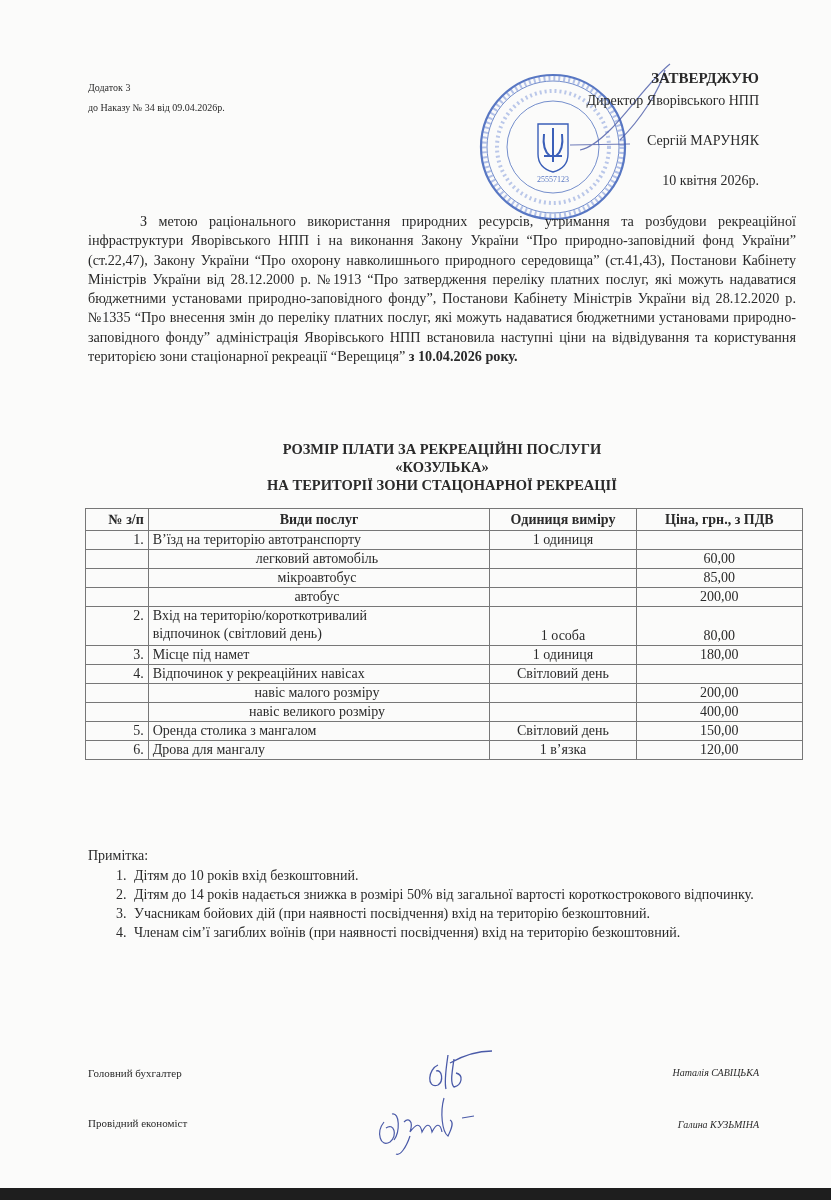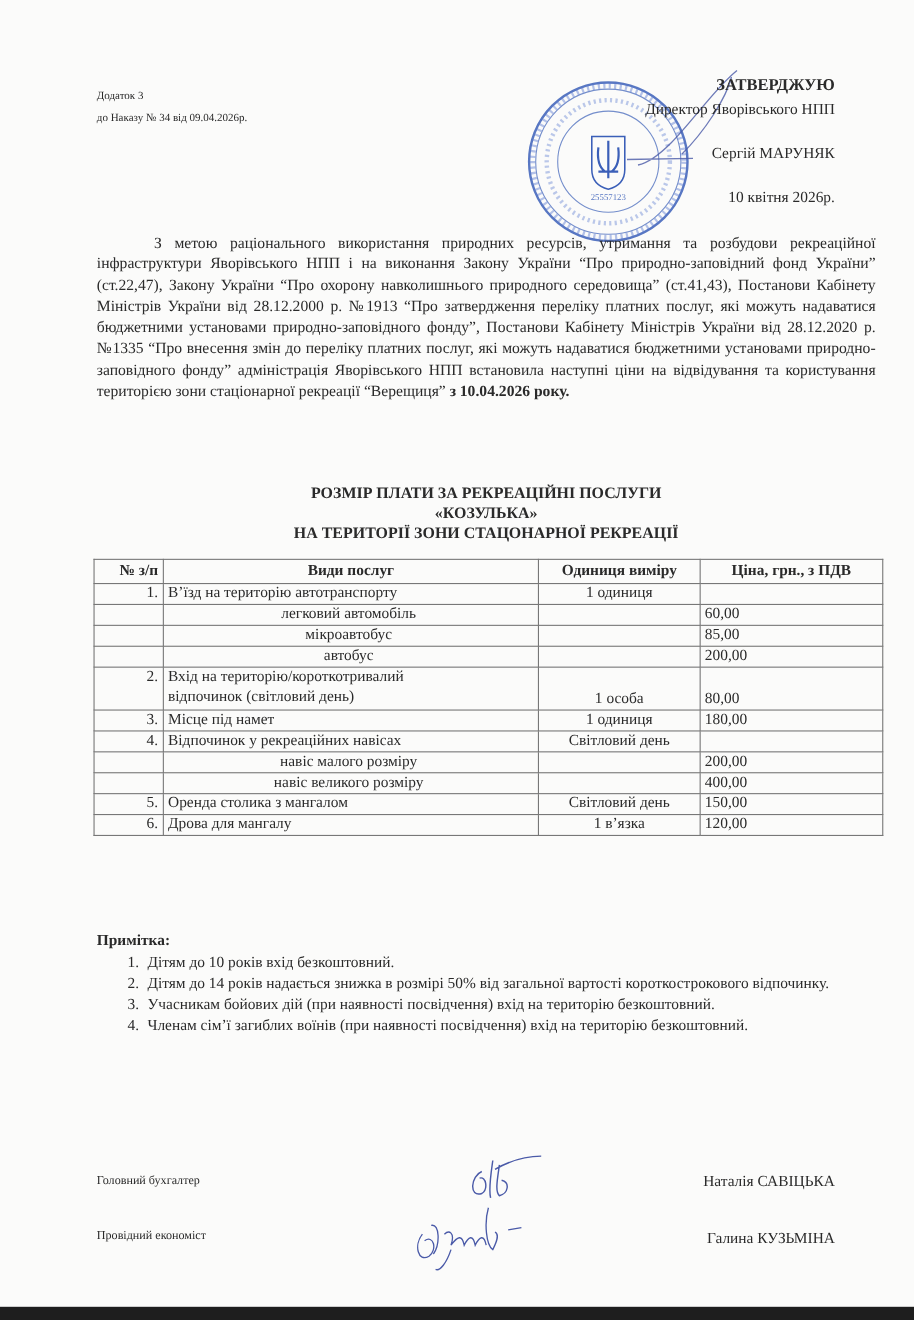--- a/index.html
+++ b/index.html
@@ -40,35 +40,35 @@
     position: absolute; left: 85px; top: 508px; width: 718px;
     border-collapse: collapse; font-size: 14px;
   }
   table.prices td, table.prices th {
     border: 1px solid #777; padding: 0 4px; height: 18px; line-height: 18px;
   }
   table.prices th { font-weight: bold; text-align: center; height: 21px; }
   table.prices .c-num { width: 54px; text-align: right; }
   table.prices .c-name { width: 334px; text-align: left; }
   table.prices .c-unit { width: 138px; text-align: center; }
-  table.prices .c-price { width: 158px; text-align: left; }
+  table.prices .c-price { width: 158px; text-align: center; }
   table.prices .sub { text-align: center; padding-left: 0; }
   table.prices tr.tall td { height: 38px; vertical-align: bottom; }
   table.prices tr.tall td.c-num { vertical-align: top; }
   table.prices tr.tall td.c-name { vertical-align: top; line-height: 18px; }
 
-  .note-title { left: 88px; top: 848px; font-weight: bold; font-size: 14px; }
+  .note-title { left: 88px; top: 848px; font-weight: normal; font-size: 14px; }
   ol.notes {
     position: absolute; left: 88px; top: 866px; width: 708px; margin: 0;
     padding-left: 42px; font-size: 14px; line-height: 19px;
   }
   ol.notes li { padding-left: 4px; }
 
   .sig-role { left: 88px; font-size: 11px; }
-  .sig-name { right: 72px; font-size: 14px; }
+  .sig-name { right: 72px; font-size: 10px; font-style: italic; }
 
   svg.stamp { position: absolute; left: 478px; top: 72px; }
   svg.sig { position: absolute; }
 </style>
 </head>
 <body>
 
 <div class="page">
 
   <div class="abs hdr-left">

